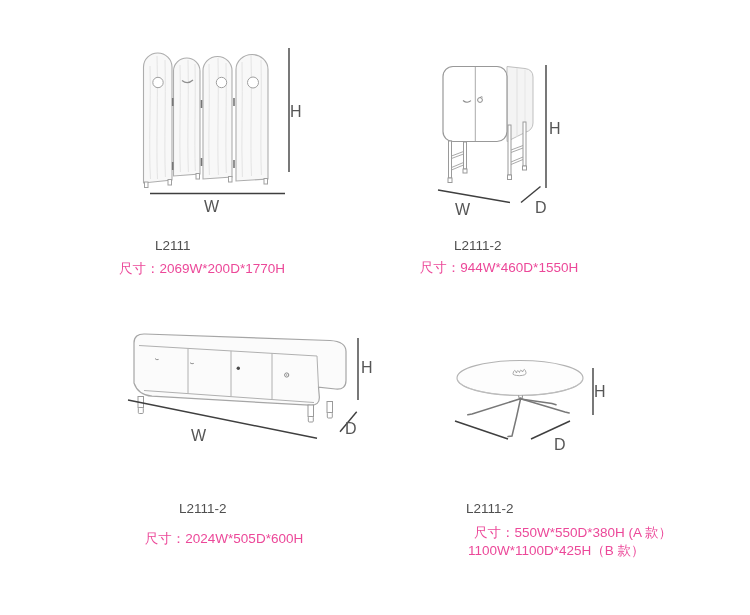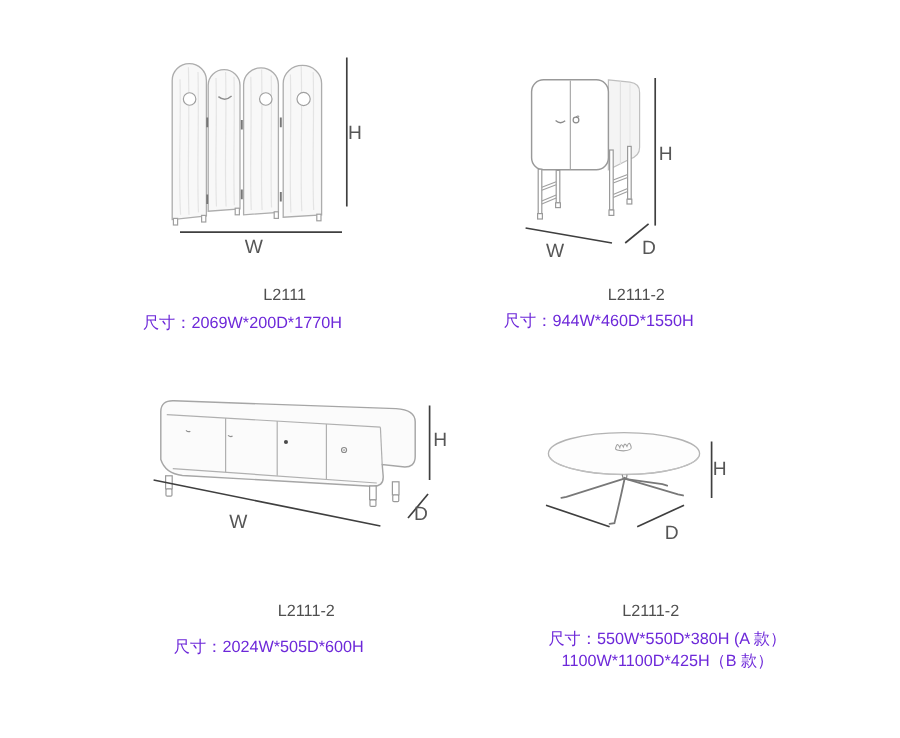--- a/index.html
+++ b/index.html
@@ -1,22 +1,22 @@
 <!DOCTYPE html>
 <html><head>
 <meta charset="utf-8">
 <style>
   html,body { margin:0; padding:0; background:#ffffff; }
   body { width:750px; height:615px; font-family:"Liberation Sans","DejaVu Sans",sans-serif; }
   .canvas { position:relative; width:750px; height:615px; background:#fff; overflow:hidden; }
   .product { position:absolute; left:0; top:0; width:0; height:0; overflow:visible; }
   .drawing { position:absolute; }
   .dim-label { position:absolute; color:#565656; font-size:16px; line-height:16px; }
-  .code { position:absolute; color:#4f4f4f; font-size:13.5px; line-height:15px; text-align:right; white-space:nowrap; }
-  .size { position:absolute; color:#6d28d9; font-size:13.5px; line-height:15px; white-space:nowrap; }
+  .code { position:absolute; color:#4f4f4f; font-size:13.5px; line-height:15px; text-align:left; white-space:nowrap; }
+  .size { position:absolute; color:#ec4899; font-size:13.5px; line-height:15px; white-space:nowrap; }
   .size.center { text-align:center; }
   svg { display:block; }
 </style>
 </head>
 <body>
 
 <div class="canvas">
 
   <div class="product">
     <svg class="drawing" style="left:138px;top:40px" width="175" height="180" viewBox="0 0 175 180">
@@ -164,17 +164,17 @@
       <circle cx="77.5" cy="50.5" r="1.3" fill="#787878"></circle>
       <g stroke="#3f3f3f" stroke-width="1.4">
         <path d="M150,20 V67"></path>
         <path d="M12,73 L65,91"></path>
         <path d="M88,91 L127,73"></path>
       </g>
     </svg>
     <span class="dim-label" style="left:594px;top:384px">H</span>
     <span class="dim-label" style="left:554px;top:437px">D</span>
     <div class="code" style="left:466px;top:501px;width:100px">L2111-2</div>
-    <div class="size" style="left:457px;top:525px">尺寸：550W*550D*380H (A 款）</div>
+    <div class="size" style="left:474px;top:525px">尺寸：550W*550D*380H (A 款）</div>
     <div class="size" style="left:468px;top:543px">1100W*1100D*425H（B 款）</div>
   </div>
 
 </div>
 
 </body></html>

